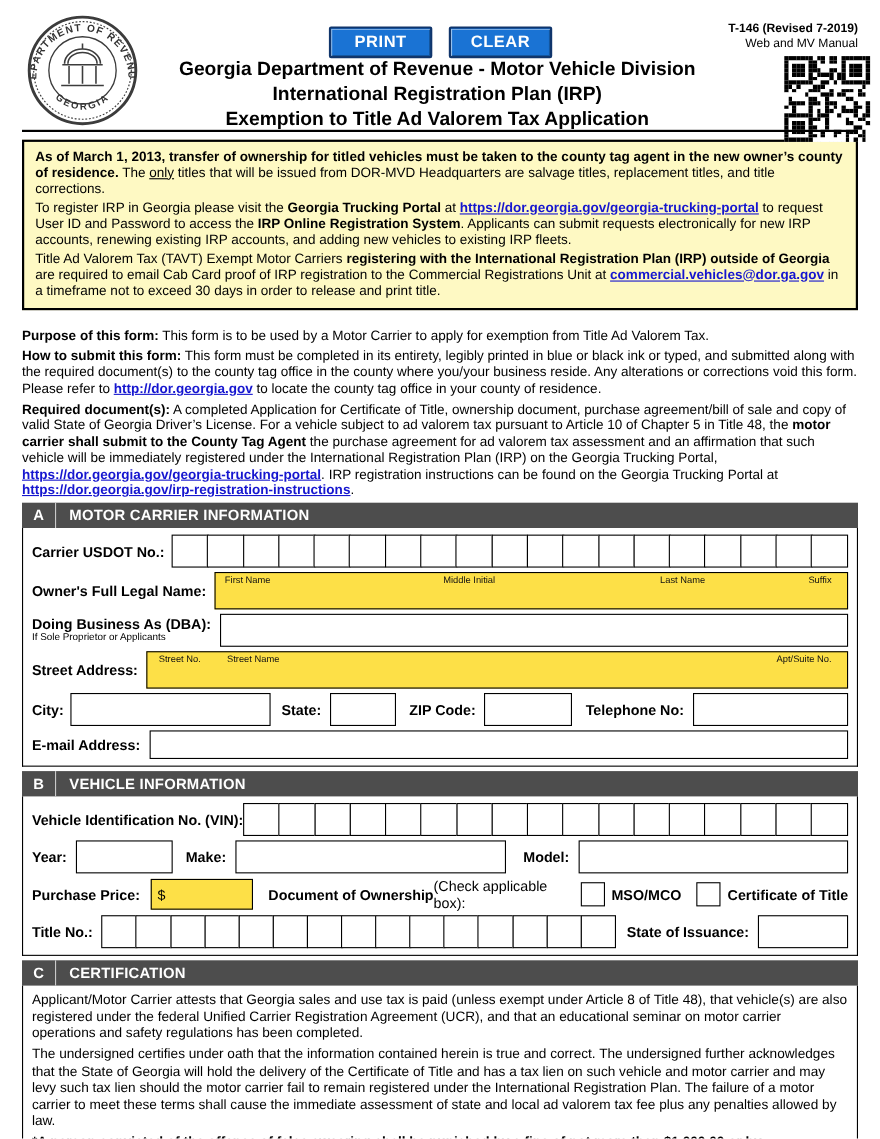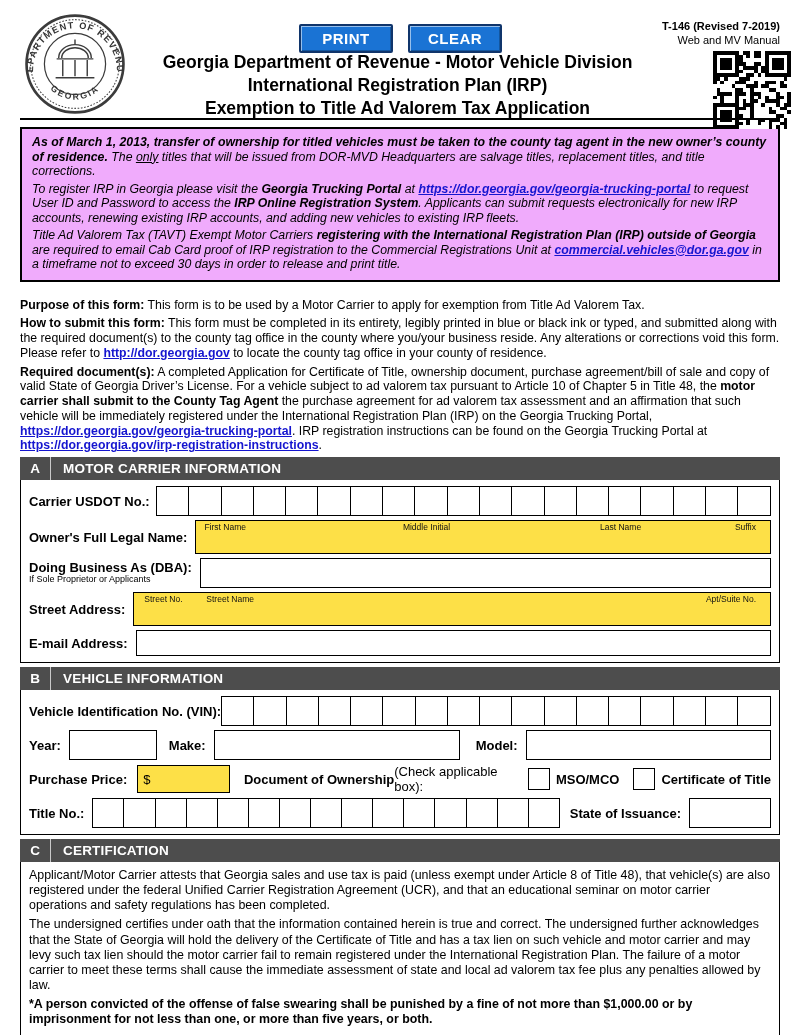--- a/index.html
+++ b/index.html
@@ -18,22 +18,22 @@
        box-shadow:inset 1px 1px 0 rgba(255,255,255,.55), inset -1px -1px 0 rgba(0,0,0,.25);cursor:pointer;}
   .form-meta{position:absolute;right:20px;top:19px;text-align:right;font-size:11px;line-height:1.3;}
   .titles{position:absolute;left:110px;right:115px;top:51px;text-align:center;
           font-weight:bold;font-size:17.5px;line-height:1.3;}
   .qr{position:absolute;right:9px;top:51px;width:78px;height:78px;display:grid;
       grid-template-columns:repeat(21,1fr);grid-template-rows:repeat(21,1fr);background:#fff;}
   .qr div{background:#fff;} .qr .qm{background:#000;}
   .hrule{position:absolute;left:20px;right:20px;bottom:2px;border-bottom:2.5px solid #000;}
 
   
-  .notice{margin:5px 20px 16px;border:2px solid #000;background:#f0abfc;
-          padding:3px 10px 5px;font-size:12.3px;line-height:1.18;font-style:italic;}
+  .notice{margin:5px 20px 16px;border:2px solid #000;background:#fef9c3;
+          padding:3px 10px 5px;font-size:12.3px;line-height:1.18;}
   .notice p{margin:3px 0;}
 
   
   .intro{margin:5px 20px 0;font-size:12.3px;line-height:1.2;}
   .intro p{margin:4px 0;}
 
   
   .sec-bar{margin:4px 20px 0;background:#4d4d4d;color:#fff;display:flex;align-items:stretch;
            height:23px;font-weight:bold;font-size:13.5px;}
   .sec-letter{width:30px;display:flex;align-items:center;justify-content:center;
@@ -616,20 +616,30 @@
     <input class="box dba-field" type="text" style="">
   </div>
   <div class="row">
     <div class="lbl">Street Address:</div>
     <div class="fieldbox street-field">
       <span class="sub" style="left:10px;">Street No.</span>
       <span class="sub" style="left:72px;">Street Name</span>
       <span class="sub" style="right:14px;">Apt/Suite No.</span>
     </div>
   </div>
+  <div class="row">
+    <span class="lbl">City:</span>
+    <input class="box" type="text" style="width: 182px; margin-left: 6px; height: 30px;">
+    <span class="lbl" style="margin-left:10px;">State:</span>
+    <input class="box" type="text" style="width: 60px; margin-left: 8px; height: 30px;">
+    <span class="lbl" style="margin-left:12px;">ZIP Code:</span>
+    <input class="box" type="text" style="width: 80px; margin-left: 8px; height: 30px;">
+    <span class="lbl" style="margin-left:12px;">Telephone No:</span>
+    <input class="box" type="text" style="flex: 1 1 0%; margin-left: 8px; height: 30px;">
+  </div>
   <div class="row" style="margin-bottom:2px;">
     <span class="lbl">E-mail Address:</span>
     <input class="box" type="text" style="flex: 1 1 0%; margin-left: 8px;">
   </div>
 </div>
 
 <div class="sec-bar">
   <div class="sec-letter">B</div>
   <div class="sec-title">VEHICLE INFORMATION</div>
 </div>

